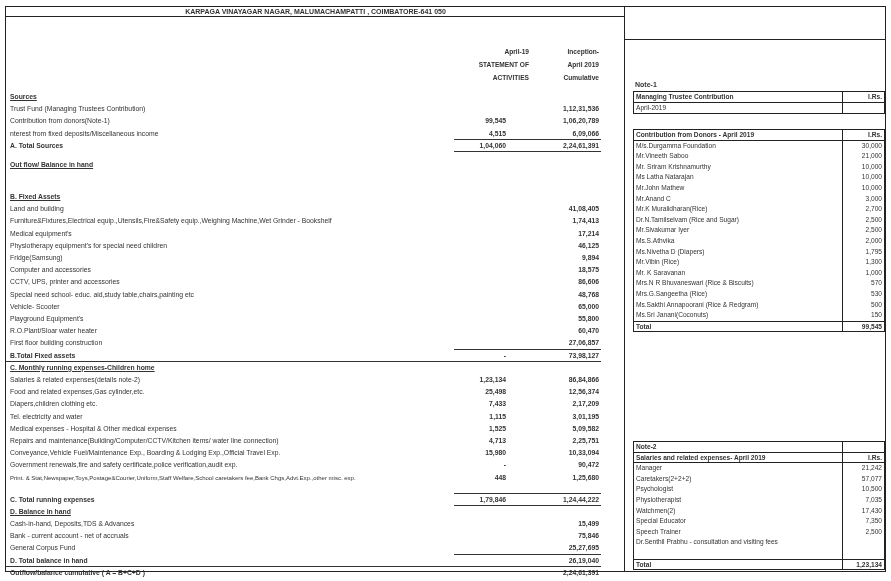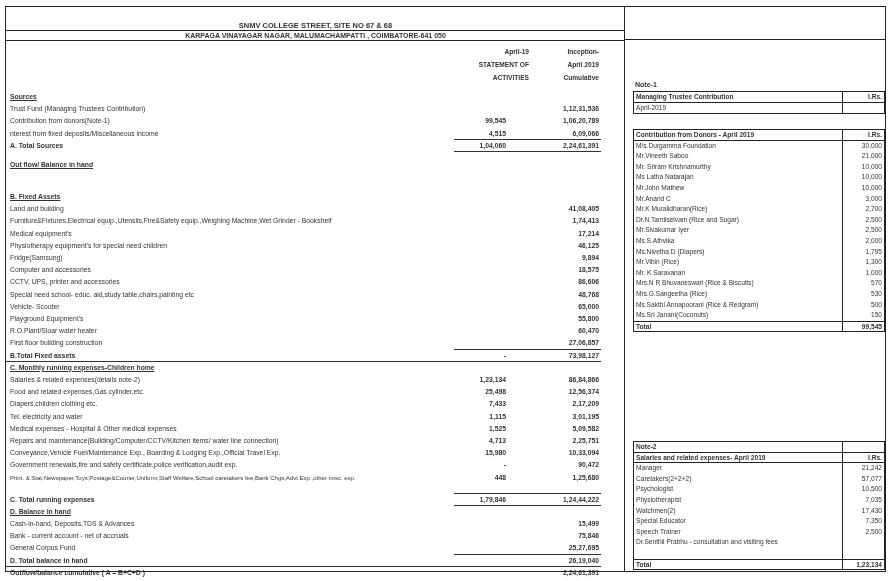--- a/index.html
+++ b/index.html
@@ -40,21 +40,20 @@
   .nrow.hd { border-bottom: 1px solid #222; font-weight: bold; }
   .nrow.hd .n, .nrow.hd .a { font-weight: bold; }
   .nrow.tot { border-top: 1.2px solid #222; font-weight: bold; }
   .nrow.tot .n, .nrow.tot .a { font-weight: bold; }
   .vline { position: absolute; top: 0; bottom: 0; width: 1px; background: #222; left: 208px; }
 </style>
 </head>
 <body>
 
 <div class="main">
-  <div class="hdr1">SNMV COLLEGE STREET, SITE NO 67 &amp; 68</div>
   <div class="hdr2">KARPAGA VINAYAGAR NAGAR, MALUMACHAMPATTI , COIMBATORE-641 050</div>
 
   <div class="colhead c1">
     <div>April-19</div>
     <div>STATEMENT OF</div>
     <div>ACTIVITIES</div>
   </div>
   <div class="colhead c2">
     <div>Inception-</div>
     <div>April 2019</div>

